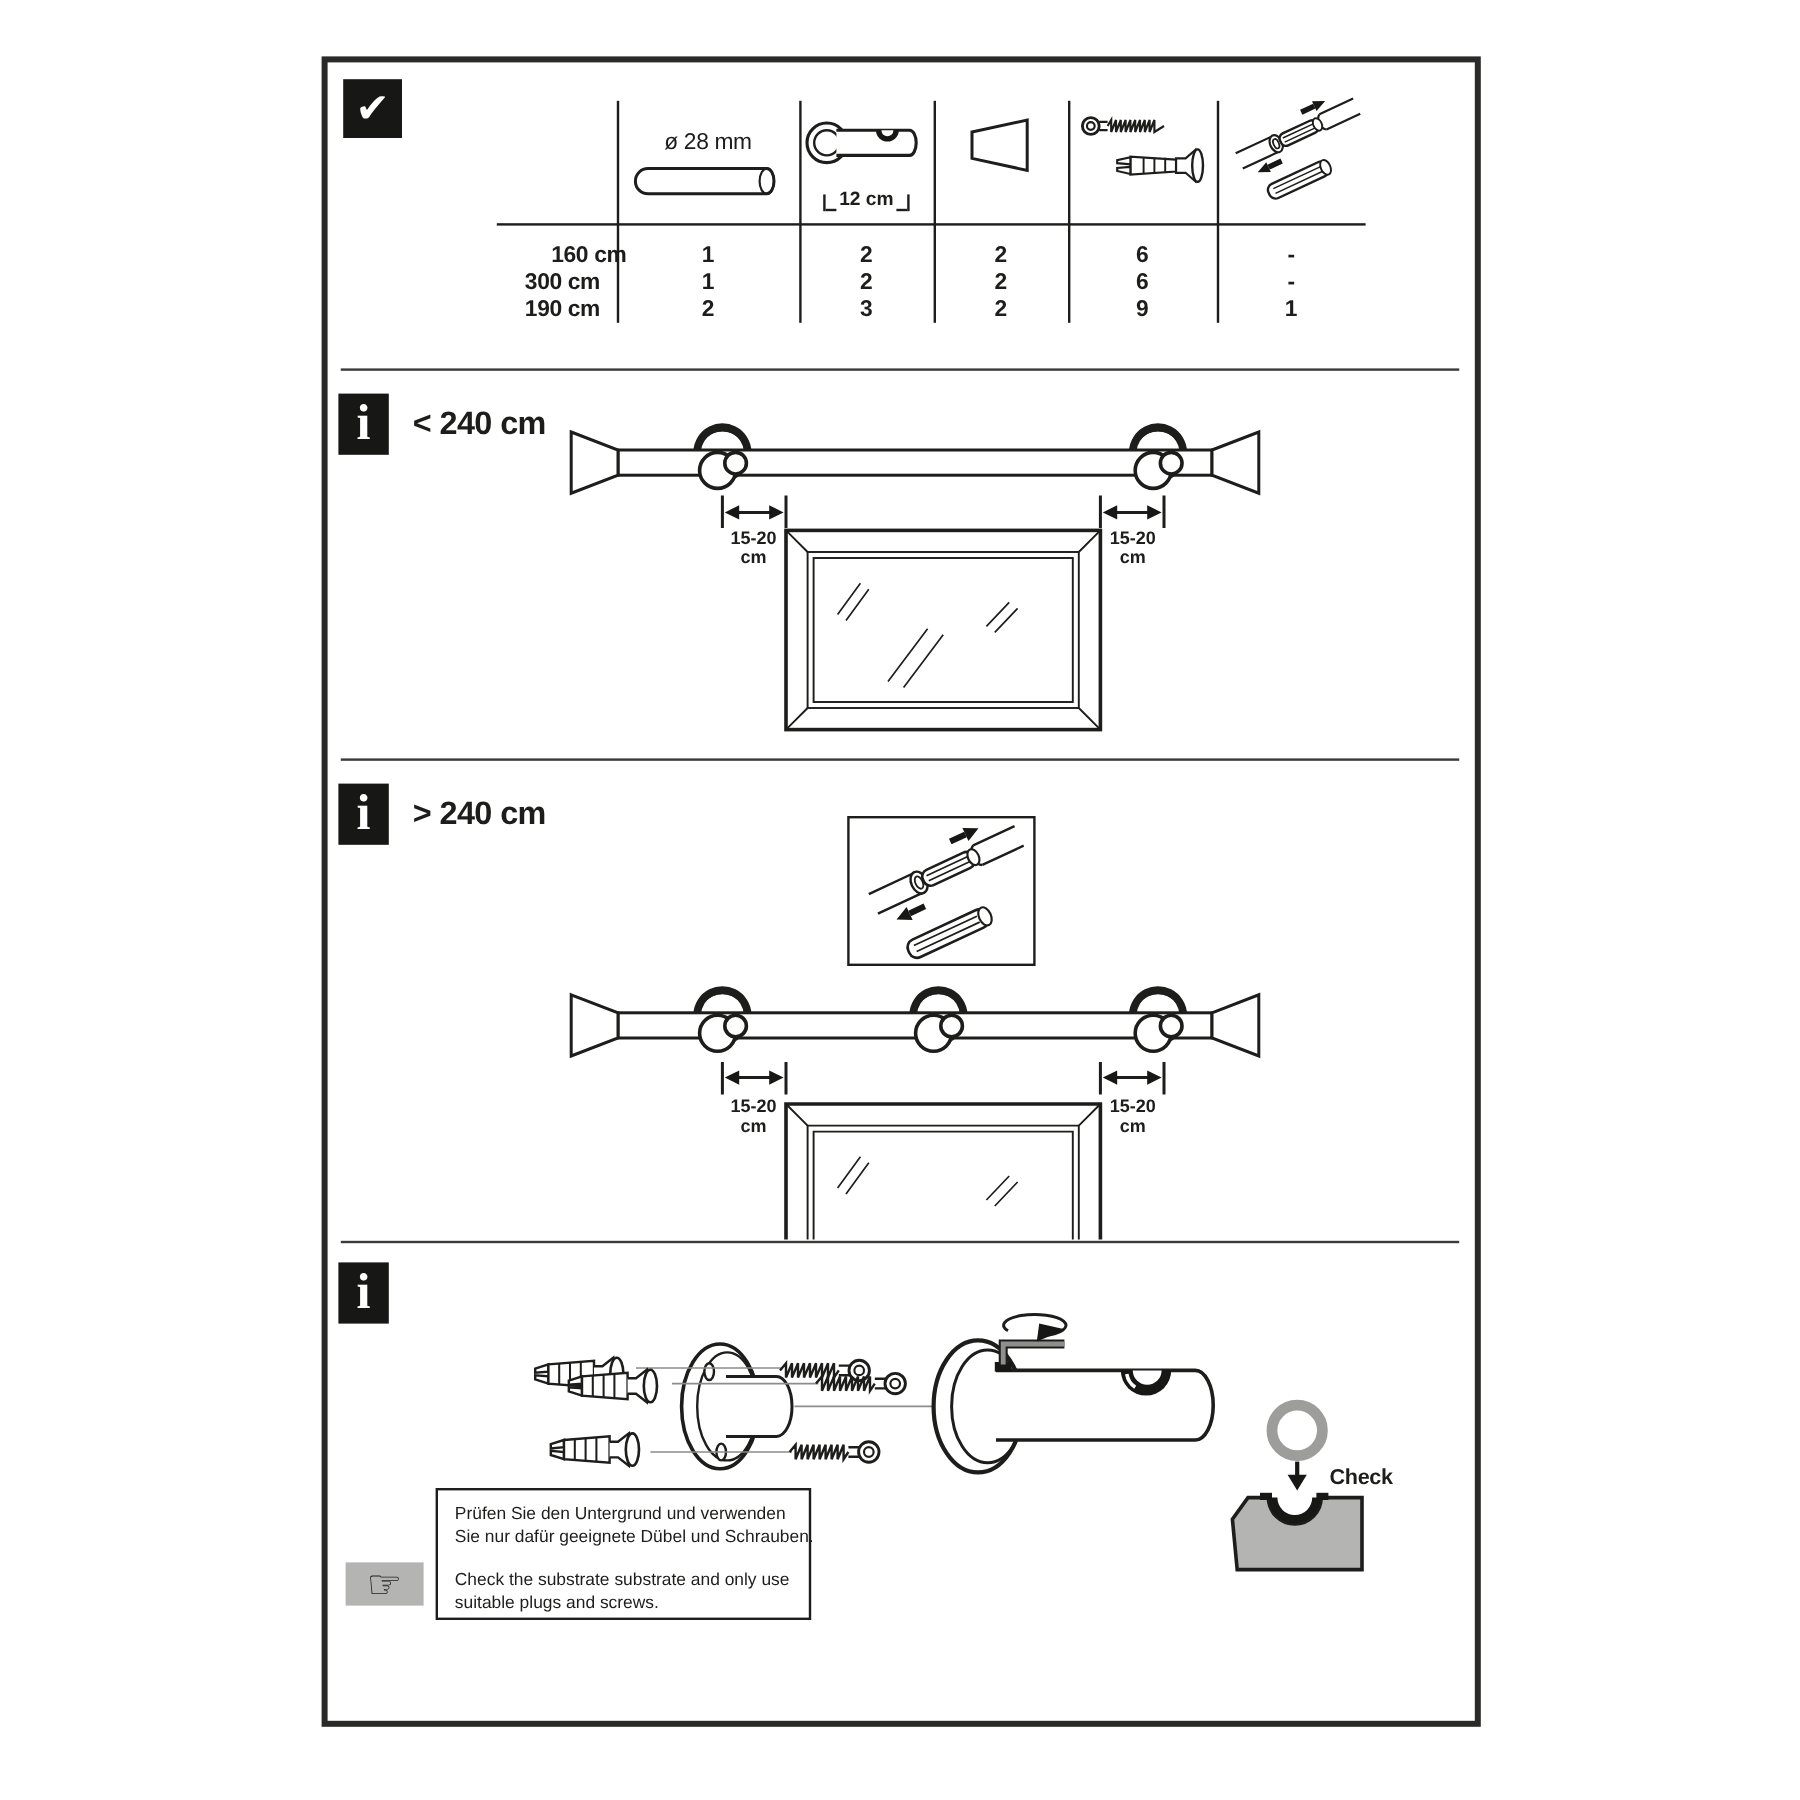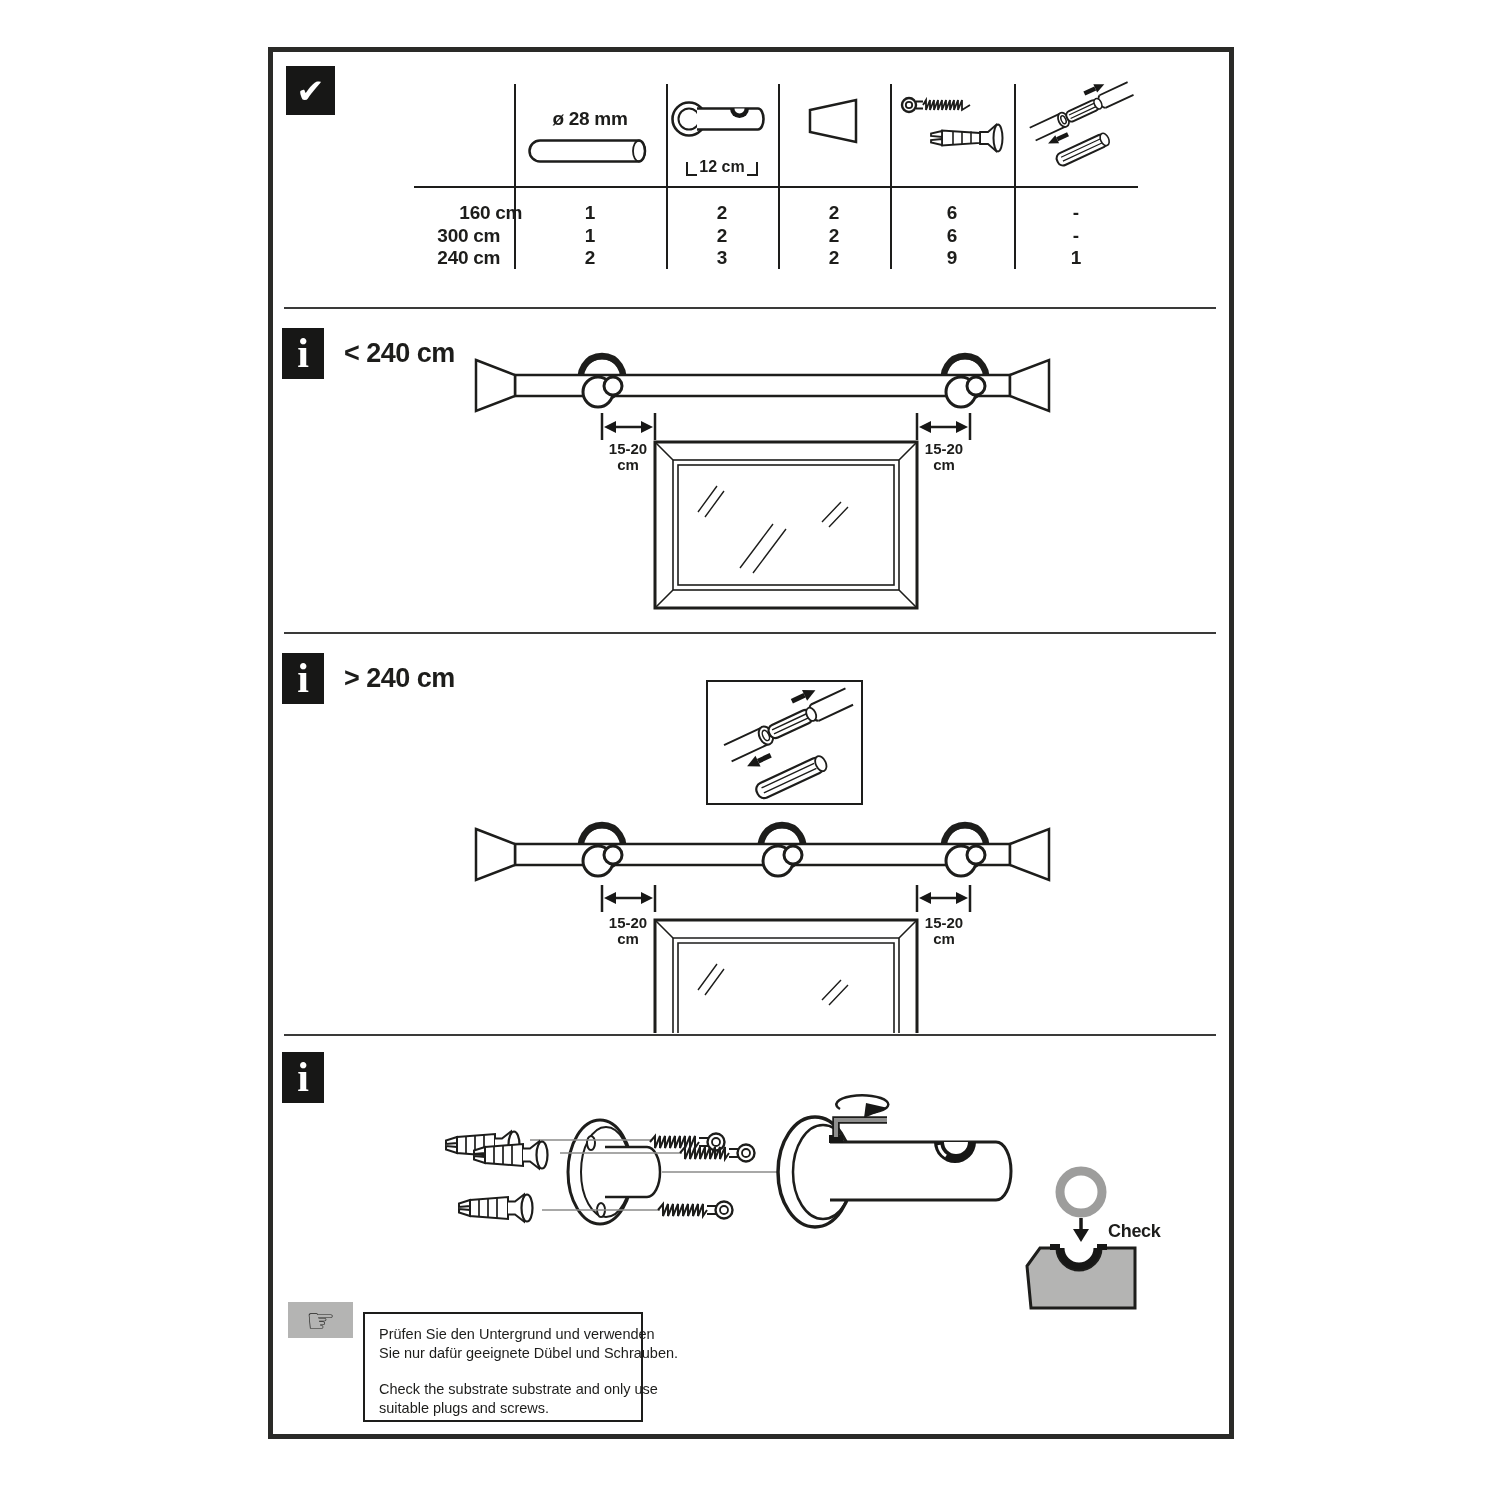--- a/index.html
+++ b/index.html
@@ -6,21 +6,21 @@
   .page{position:relative;width:1500px;height:1500px;background:#fff;overflow:hidden;
         font-family:"Liberation Sans",sans-serif;color:#1d1d1b;}
   .abs{position:absolute;}
   .frame{left:268px;top:47px;width:956px;height:1382px;border:5px solid #2a2a28;background:#fff;}
   .blkicon{background:#171716;color:#fff;display:flex;align-items:center;justify-content:center;}
   .check{left:286px;top:66px;width:49px;height:49px;font-family:"DejaVu Sans",sans-serif;font-size:34px;font-weight:700;}
   .info{width:42px;height:49px;font-family:"Liberation Serif",serif;font-size:42px;font-weight:700;line-height:1;padding-bottom:2px;}
   .vline{width:2px;background:#1d1d1b;}
   .hline{height:2px;background:#1d1d1b;}
   .divider{left:284px;width:932px;height:2px;background:#3a3a39;}
-  .tlabel{font-size:19px;font-weight:700;letter-spacing:-0.3px;white-space:nowrap;}
+  .tlabel{font-size:19px;font-weight:400;letter-spacing:-0.3px;white-space:nowrap;}
   .tcell{width:80px;text-align:center;font-size:19px;font-weight:700;}
   .rowlab{width:105px;text-align:right;font-size:19px;font-weight:700;letter-spacing:-0.3px;}
   .title{font-size:27px;font-weight:700;letter-spacing:-0.5px;white-space:nowrap;}
   .dimlbl{width:62px;text-align:center;font-size:15px;font-weight:700;line-height:16px;}
   .click{font-size:18px;font-weight:700;letter-spacing:-0.3px;}
   .dim12{display:flex;align-items:flex-end;justify-content:center;}
   .dim12 .bar{width:2px;height:14px;background:#1d1d1b;}
   .dim12 .ln{width:9px;height:2px;background:#1d1d1b;}
   .dim12 .tx{font-size:16px;font-weight:700;margin:0 2px;white-space:nowrap;}
   .graybox{background:#b4b4b3;display:flex;align-items:center;justify-content:center;
@@ -105,21 +105,21 @@
     </g>
     <g transform="translate(64,70) rotate(-25)">
       <rect class="sw" stroke-width="2" x="-27" y="-6.5" width="54" height="13" rx="5.5"></rect>
       <ellipse class="sw" stroke-width="1.6" cx="25" cy="0" rx="4" ry="6.5"></ellipse>
       <path class="s" stroke-width="1.2" d="M -22,-2.3 L 21,-2.3 M -22,2 L 21,2"></path>
     </g>
   </svg>
 
   <div class="abs rowlab" style="left:417px;top:202px;">160 cm</div>
   <div class="abs rowlab" style="left:395px;top:225px;">300 cm</div>
-  <div class="abs rowlab" style="left:395px;top:247px;">240 cm</div>
+  <div class="abs rowlab" style="left:395px;top:247px;">190 cm</div>
 
   <div class="abs tcell" style="left:550px;top:202px;">1</div>
   <div class="abs tcell" style="left:682px;top:202px;">2</div>
   <div class="abs tcell" style="left:794px;top:202px;">2</div>
   <div class="abs tcell" style="left:912px;top:202px;">6</div>
   <div class="abs tcell" style="left:1036px;top:202px;">-</div>
 
   <div class="abs tcell" style="left:550px;top:225px;">1</div>
   <div class="abs tcell" style="left:682px;top:225px;">2</div>
   <div class="abs tcell" style="left:794px;top:225px;">2</div>
@@ -328,20 +328,20 @@
       <path d="M 661,158 A 18,18 0 0 0 697,158" stroke="#171716" stroke-width="7" fill="none"></path>
       <rect x="650" y="154" width="10" height="6" fill="#171716"></rect>
       <rect x="697" y="154" width="10" height="6" fill="#171716"></rect>
     </g>
   </svg>
   <div class="abs click" style="left:1108px;top:1221px;">Check</div>
 
   <div class="abs graybox" style="left:288px;top:1302px;width:65px;height:36px;">
     <span>☞</span>
   </div>
-  <div class="abs notebox" style="left:363px;top:1312px;width:280px;height:110px;">
+  <div class="abs notebox" style="left:363px;top:1240px;width:313px;height:110px;">
     <div class="noteline">Prüfen Sie den Untergrund und verwenden</div>
     <div class="noteline">Sie nur dafür geeignete Dübel und Schrauben.</div>
     <div class="notegap"></div>
     <div class="noteline">Check the substrate substrate and only use</div>
     <div class="noteline">suitable plugs and screws.</div>
   </div>
 </div>
 
 </body></html>

